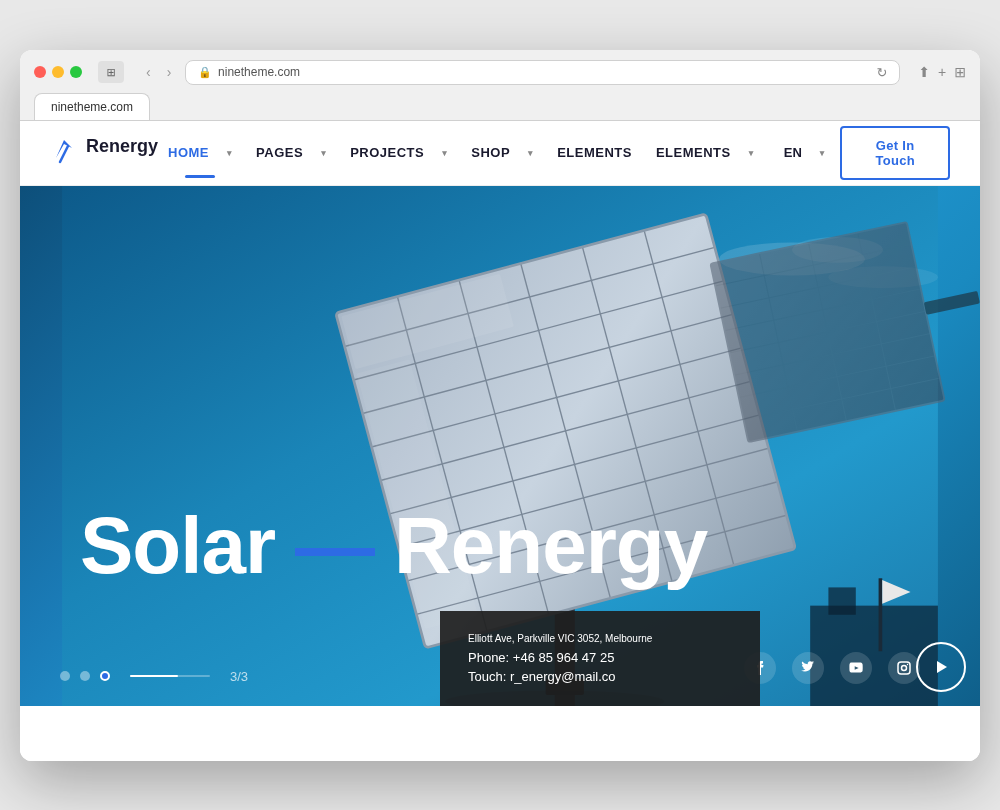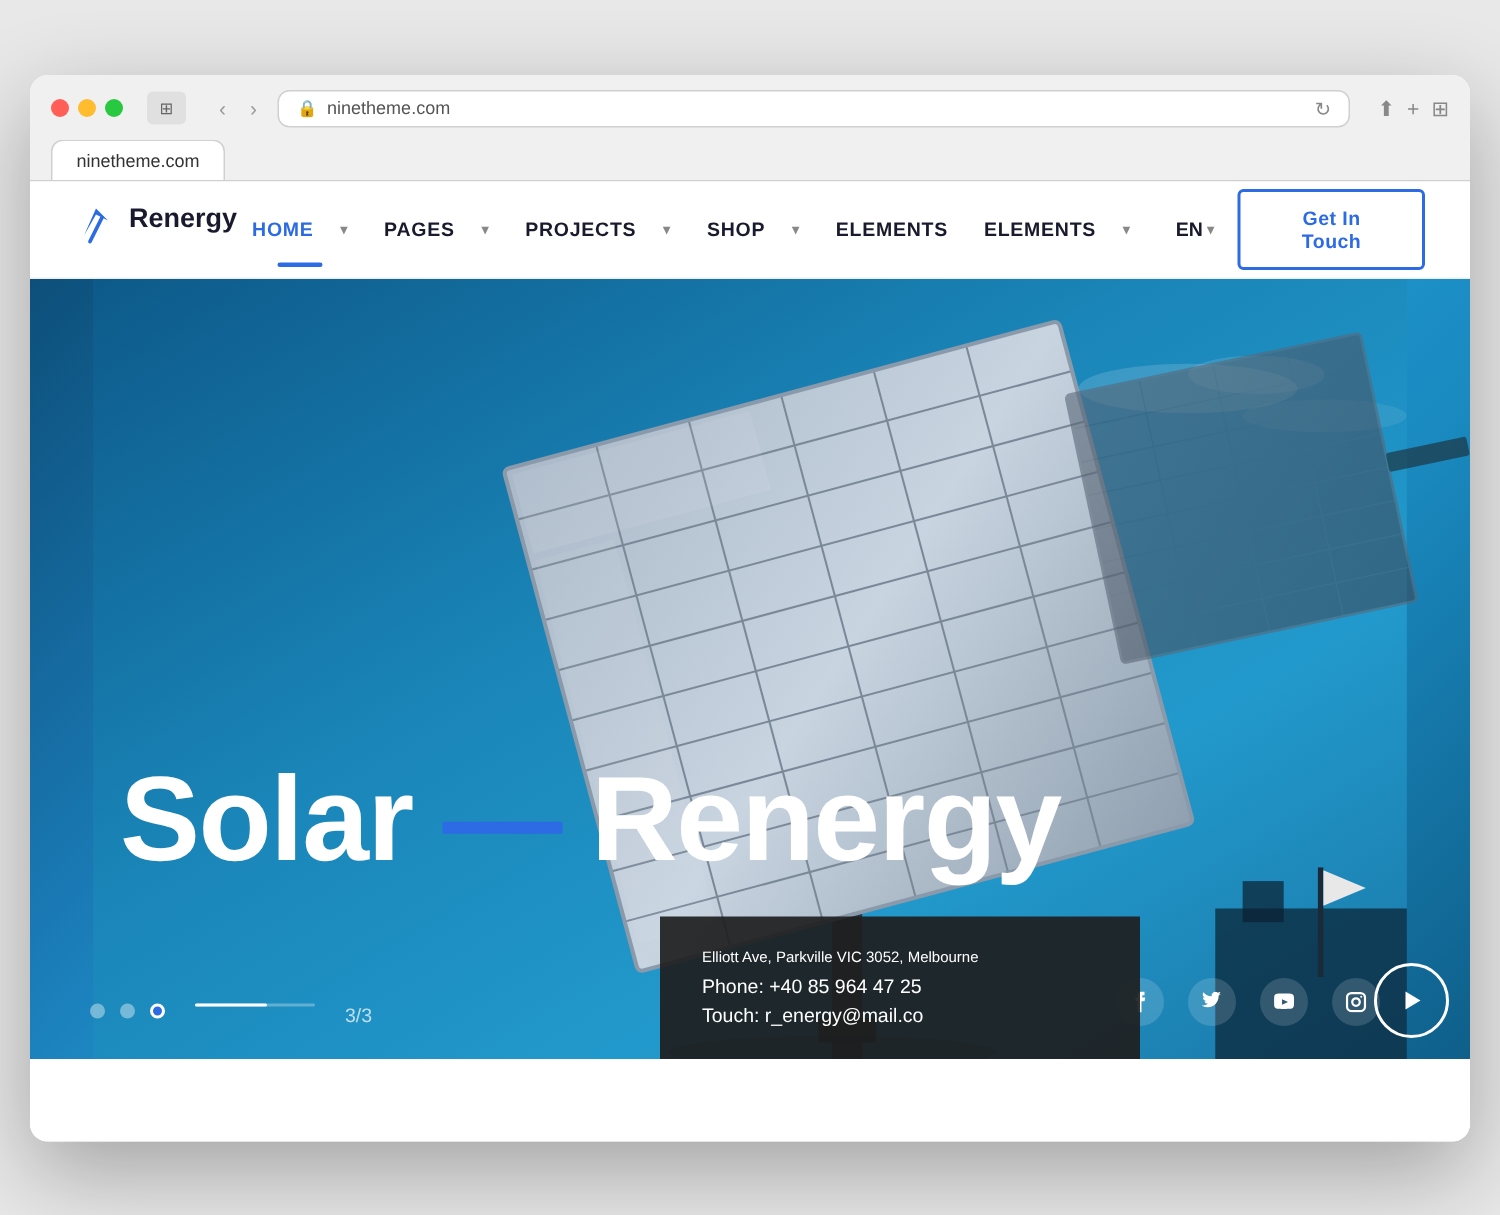--- a/index.html
+++ b/index.html
@@ -218,21 +218,21 @@
     .nav-right {
       display: flex;
       align-items: center;
       gap: 16px;
       margin-left: 20px;
     }
 
     .lang-selector {
       display: flex;
       align-items: center;
-      gap: 3px;
+      gap: 18px;
       font-size: 13px;
       font-weight: 600;
       color: #1a1a2e;
       cursor: pointer;
     }
 
     .get-in-touch-btn {
       padding: 10px 22px;
       border: 2px solid #2d6be4;
       border-radius: 4px;
@@ -295,20 +295,21 @@
       left: 0;
       right: 0;
       display: flex;
       align-items: center;
     }
 
     .slider-dots {
       display: flex;
       gap: 10px;
       padding: 22px 40px;
+      align-items: center;
     }
 
     .dot {
       width: 10px;
       height: 10px;
       border-radius: 50%;
       background: rgba(255,255,255,0.4);
       cursor: pointer;
     }
 
@@ -608,21 +609,21 @@
           <div class="dot active"></div>
           <div class="progress-bar">
             <div class="progress-fill"></div>
           </div>
           <span class="slide-counter">3/3</span>
         </div>
       </div>
 
       <div class="info-card">
         <p class="info-address">Elliott Ave, Parkville VIC 3052, Melbourne</p>
-        <p class="info-phone">Phone: +40 85 964 47 25</p>
+        <p class="info-phone">Phone: +46 85 964 47 25</p>
         <p class="info-email">Touch: r_energy@mail.co</p>
       </div>
 
       <div class="social-icons">
         <div class="social-icon">
           <svg width="14" height="14" viewBox="0 0 14 14" fill="white">
             <path d="M8.5 2.5h1.5V0H8C6.3 0 5.5 1.2 5.5 2.8V4H4v2.5h1.5V14h2.5V6.5H10L10.5 4H8.5V3c0-.4.2-.5.5-.5z"></path>
           </svg>
         </div>
         <div class="social-icon">

